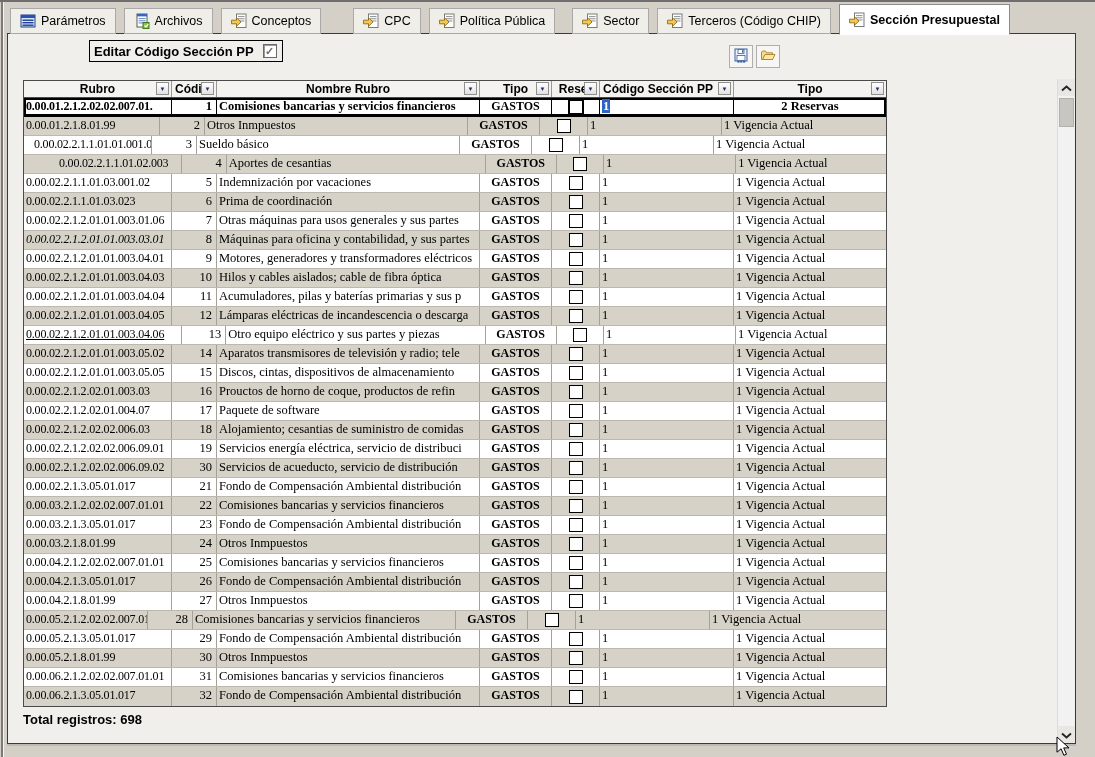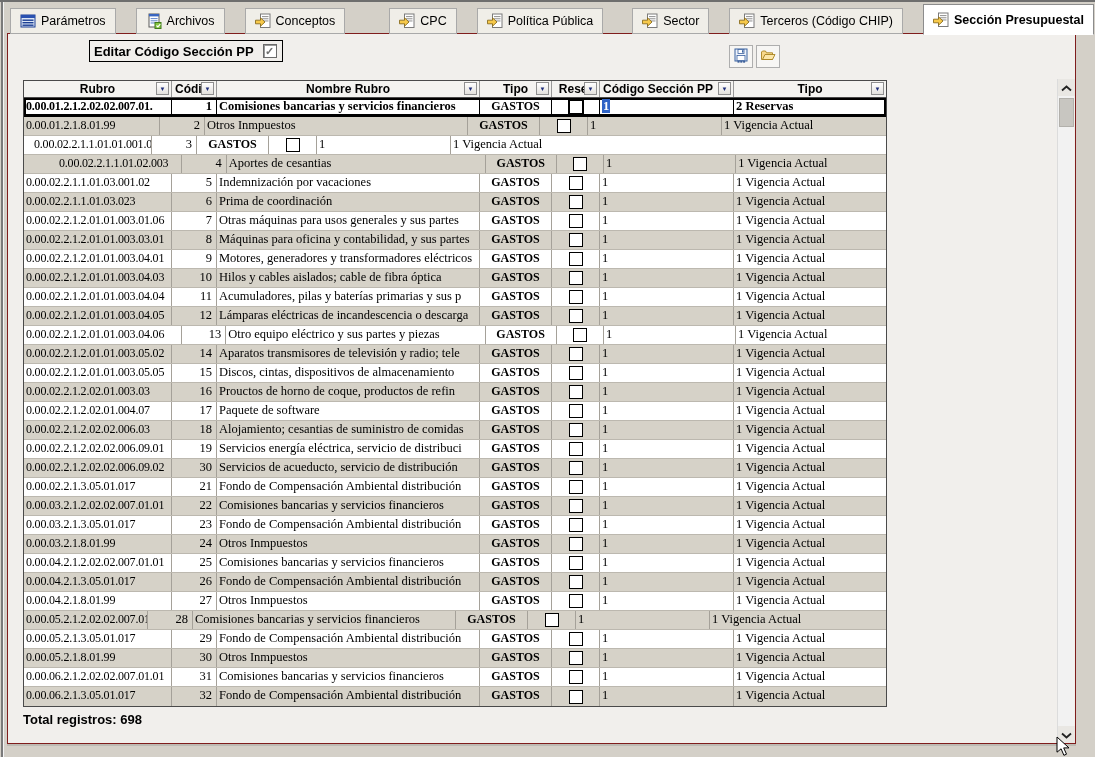--- a/index.html
+++ b/index.html
@@ -14,21 +14,21 @@
   .frame-left-dark{position:absolute;left:1px;top:2px;width:2px;height:755px;background:#7a7a7a;}
   .frame-left-lite{position:absolute;left:3px;top:2px;width:1px;height:755px;background:#f4f4f4;}
 
   
   .tabbar{
     position:absolute;left:10px;top:4px;height:30px;
     display:flex;align-items:flex-end;z-index:5;
   }
   .tab{
     display:flex;align-items:center;gap:5px;
-    height:26px;padding:0 9px;margin-right:20px;
+    height:26px;padding:0 9px;margin-right:8px;
     background:#f0eee8;border:1px solid #a9a9a9;
     font-size:12.5px;color:#000;white-space:nowrap;
     box-sizing:border-box;cursor:default;
   }
   .tab.gap-lg{margin-left:24px;}
   .tab.gap-sm{margin-left:9px;}
   .tab.active{
     height:31px;background:#fff;font-weight:bold;
     border-color:#8c8c8c;border-bottom:1px solid #fff;
     margin-bottom:-1px;position:relative;z-index:6;
@@ -310,38 +310,39 @@
     <div id="gridBody">
   <div class="grid-row sel">
     <div class="c rubro" style="width: 148px;">0.00.01.2.1.2.02.02.007.01.</div>
     <div class="c codigo" style="width: 45px;">1</div>
     <div class="c nombre" style="width: 263px;">Comisiones bancarias y servicios financieros</div>
     <div class="c tipo" style="width: 72px;">GASTOS</div>
     <div class="c reser" style="width: 48px;">
             <span class="rcb"></span>
           </div>
     <div class="c codsec" style="width: 134px;"><span class="texthl">1</span></div>
-    <div class="c tipo2" style="width: 152px;">2 Reservas</div>
+    <div class="c tipo2" style="width: 152px; text-align: center;">2 Reservas</div>
   </div>
 
   <div class="grid-row">
     <div class="c rubro" style="width: 136px;">0.00.01.2.1.8.01.99</div>
     <div class="c codigo" style="width: 45px;">2</div>
     <div class="c nombre" style="width: 263px;">Otros Inmpuestos</div>
     <div class="c tipo" style="width: 72px;">GASTOS</div>
     <div class="c reser" style="width: 48px;">
             <span class="rcb"></span>
           </div>
     <div class="c codsec" style="width: 134px;">1</div>
     <div class="c tipo2" style="width: 152px;">1 Vigencia Actual</div>
   </div>
 
   <div class="grid-row">
     <div class="c rubro" style="width: 128px; padding-left: 10px;">0.00.02.2.1.1.01.01.001.01</div>
     <div class="c codigo" style="width: 45px;">3</div>
+    <div class="c nombre" style="width: 263px;">Sueldo básico</div>
     <div class="c tipo" style="width: 72px;">GASTOS</div>
     <div class="c reser" style="width: 48px;">
             <span class="rcb"></span>
           </div>
     <div class="c codsec" style="width: 134px;">1</div>
     <div class="c tipo2" style="width: 152px;">1 Vigencia Actual</div>
   </div>
 
   <div class="grid-row">
     <div class="c rubro" style="width: 160px; padding-left: 35px;">0.00.02.2.1.1.01.02.003</div>
@@ -385,21 +386,21 @@
     <div class="c nombre" style="width: 263px;">Otras máquinas para usos generales y sus partes</div>
     <div class="c tipo" style="width: 72px;">GASTOS</div>
     <div class="c reser" style="width: 48px;">
             <span class="rcb"></span>
           </div>
     <div class="c codsec" style="width: 134px;">1</div>
     <div class="c tipo2" style="width: 152px;">1 Vigencia Actual</div>
   </div>
 
   <div class="grid-row">
-    <div class="c rubro" style="width: 148px;">0.00.02.2.1.2.01.01.003.03.01</div>
+    <div class="c rubro" style="width: 148px; font-style: italic;">0.00.02.2.1.2.01.01.003.03.01</div>
     <div class="c codigo" style="width: 45px;">8</div>
     <div class="c nombre" style="width: 263px;">Máquinas para oficina y contabilidad, y sus partes</div>
     <div class="c tipo" style="width: 72px;">GASTOS</div>
     <div class="c reser" style="width: 48px;">
             <span class="rcb"></span>
           </div>
     <div class="c codsec" style="width: 134px;">1</div>
     <div class="c tipo2" style="width: 152px;">1 Vigencia Actual</div>
   </div>
 
@@ -445,21 +446,21 @@
     <div class="c nombre" style="width: 263px;">Lámparas eléctricas de incandescencia o descarga</div>
     <div class="c tipo" style="width: 72px;">GASTOS</div>
     <div class="c reser" style="width: 48px;">
             <span class="rcb"></span>
           </div>
     <div class="c codsec" style="width: 134px;">1</div>
     <div class="c tipo2" style="width: 152px;">1 Vigencia Actual</div>
   </div>
 
   <div class="grid-row">
-    <div class="c rubro" style="width: 160px;">0.00.02.2.1.2.01.01.003.04.06</div>
+    <div class="c rubro" style="width: 160px; text-decoration: underline;">0.00.02.2.1.2.01.01.003.04.06</div>
     <div class="c codigo" style="width: 45px;">13</div>
     <div class="c nombre" style="width: 263px;">Otro equipo eléctrico y sus partes y piezas</div>
     <div class="c tipo" style="width: 72px;">GASTOS</div>
     <div class="c reser" style="width: 48px;">
             <span class="rcb"></span>
           </div>
     <div class="c codsec" style="width: 134px;">1</div>
     <div class="c tipo2" style="width: 152px;">1 Vigencia Actual</div>
   </div>
 

